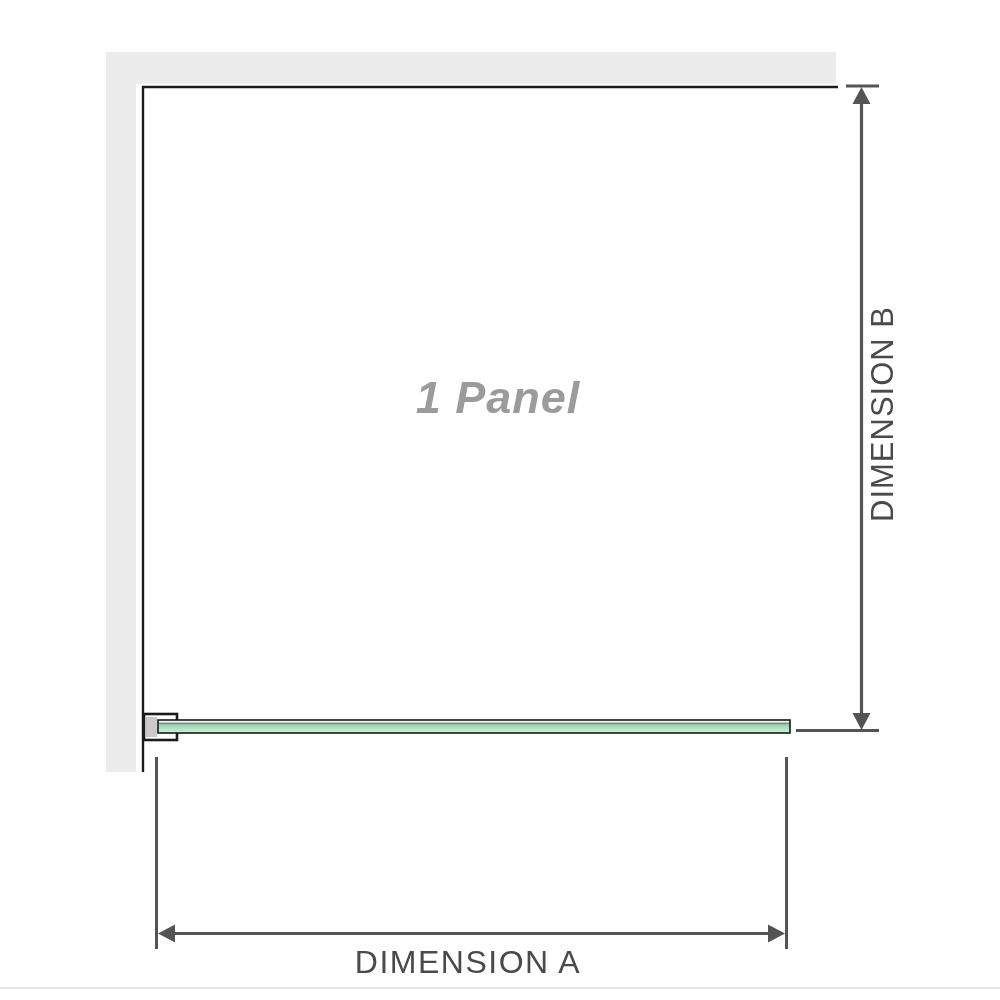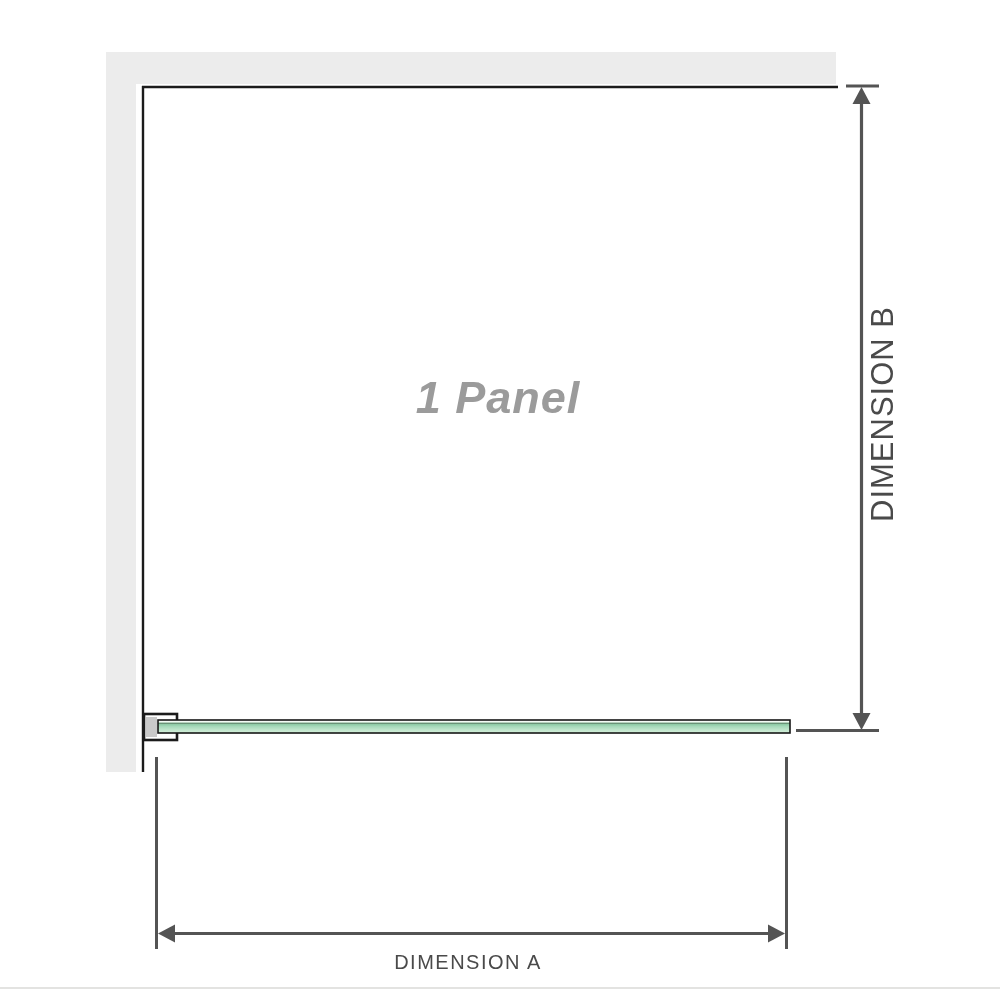--- a/index.html
+++ b/index.html
@@ -16,21 +16,21 @@
   .label {
     position: absolute;
     color: #4a4a4a;
     font-weight: 300;
     white-space: nowrap;
     user-select: none;
   }
   .dim-a-label {
     left: 468px; top: 962px;
     transform: translate(-50%, -50%);
-    font-size: 20px;
+    font-size: 32px;
     letter-spacing: 1.5px;
   }
   .dim-b-label {
     left: 883px; top: 414px;
     transform: translate(-50%, -50%) rotate(-90deg);
     font-size: 31px;
     letter-spacing: 1px;
   }
   .panel-label {
     position: absolute;

